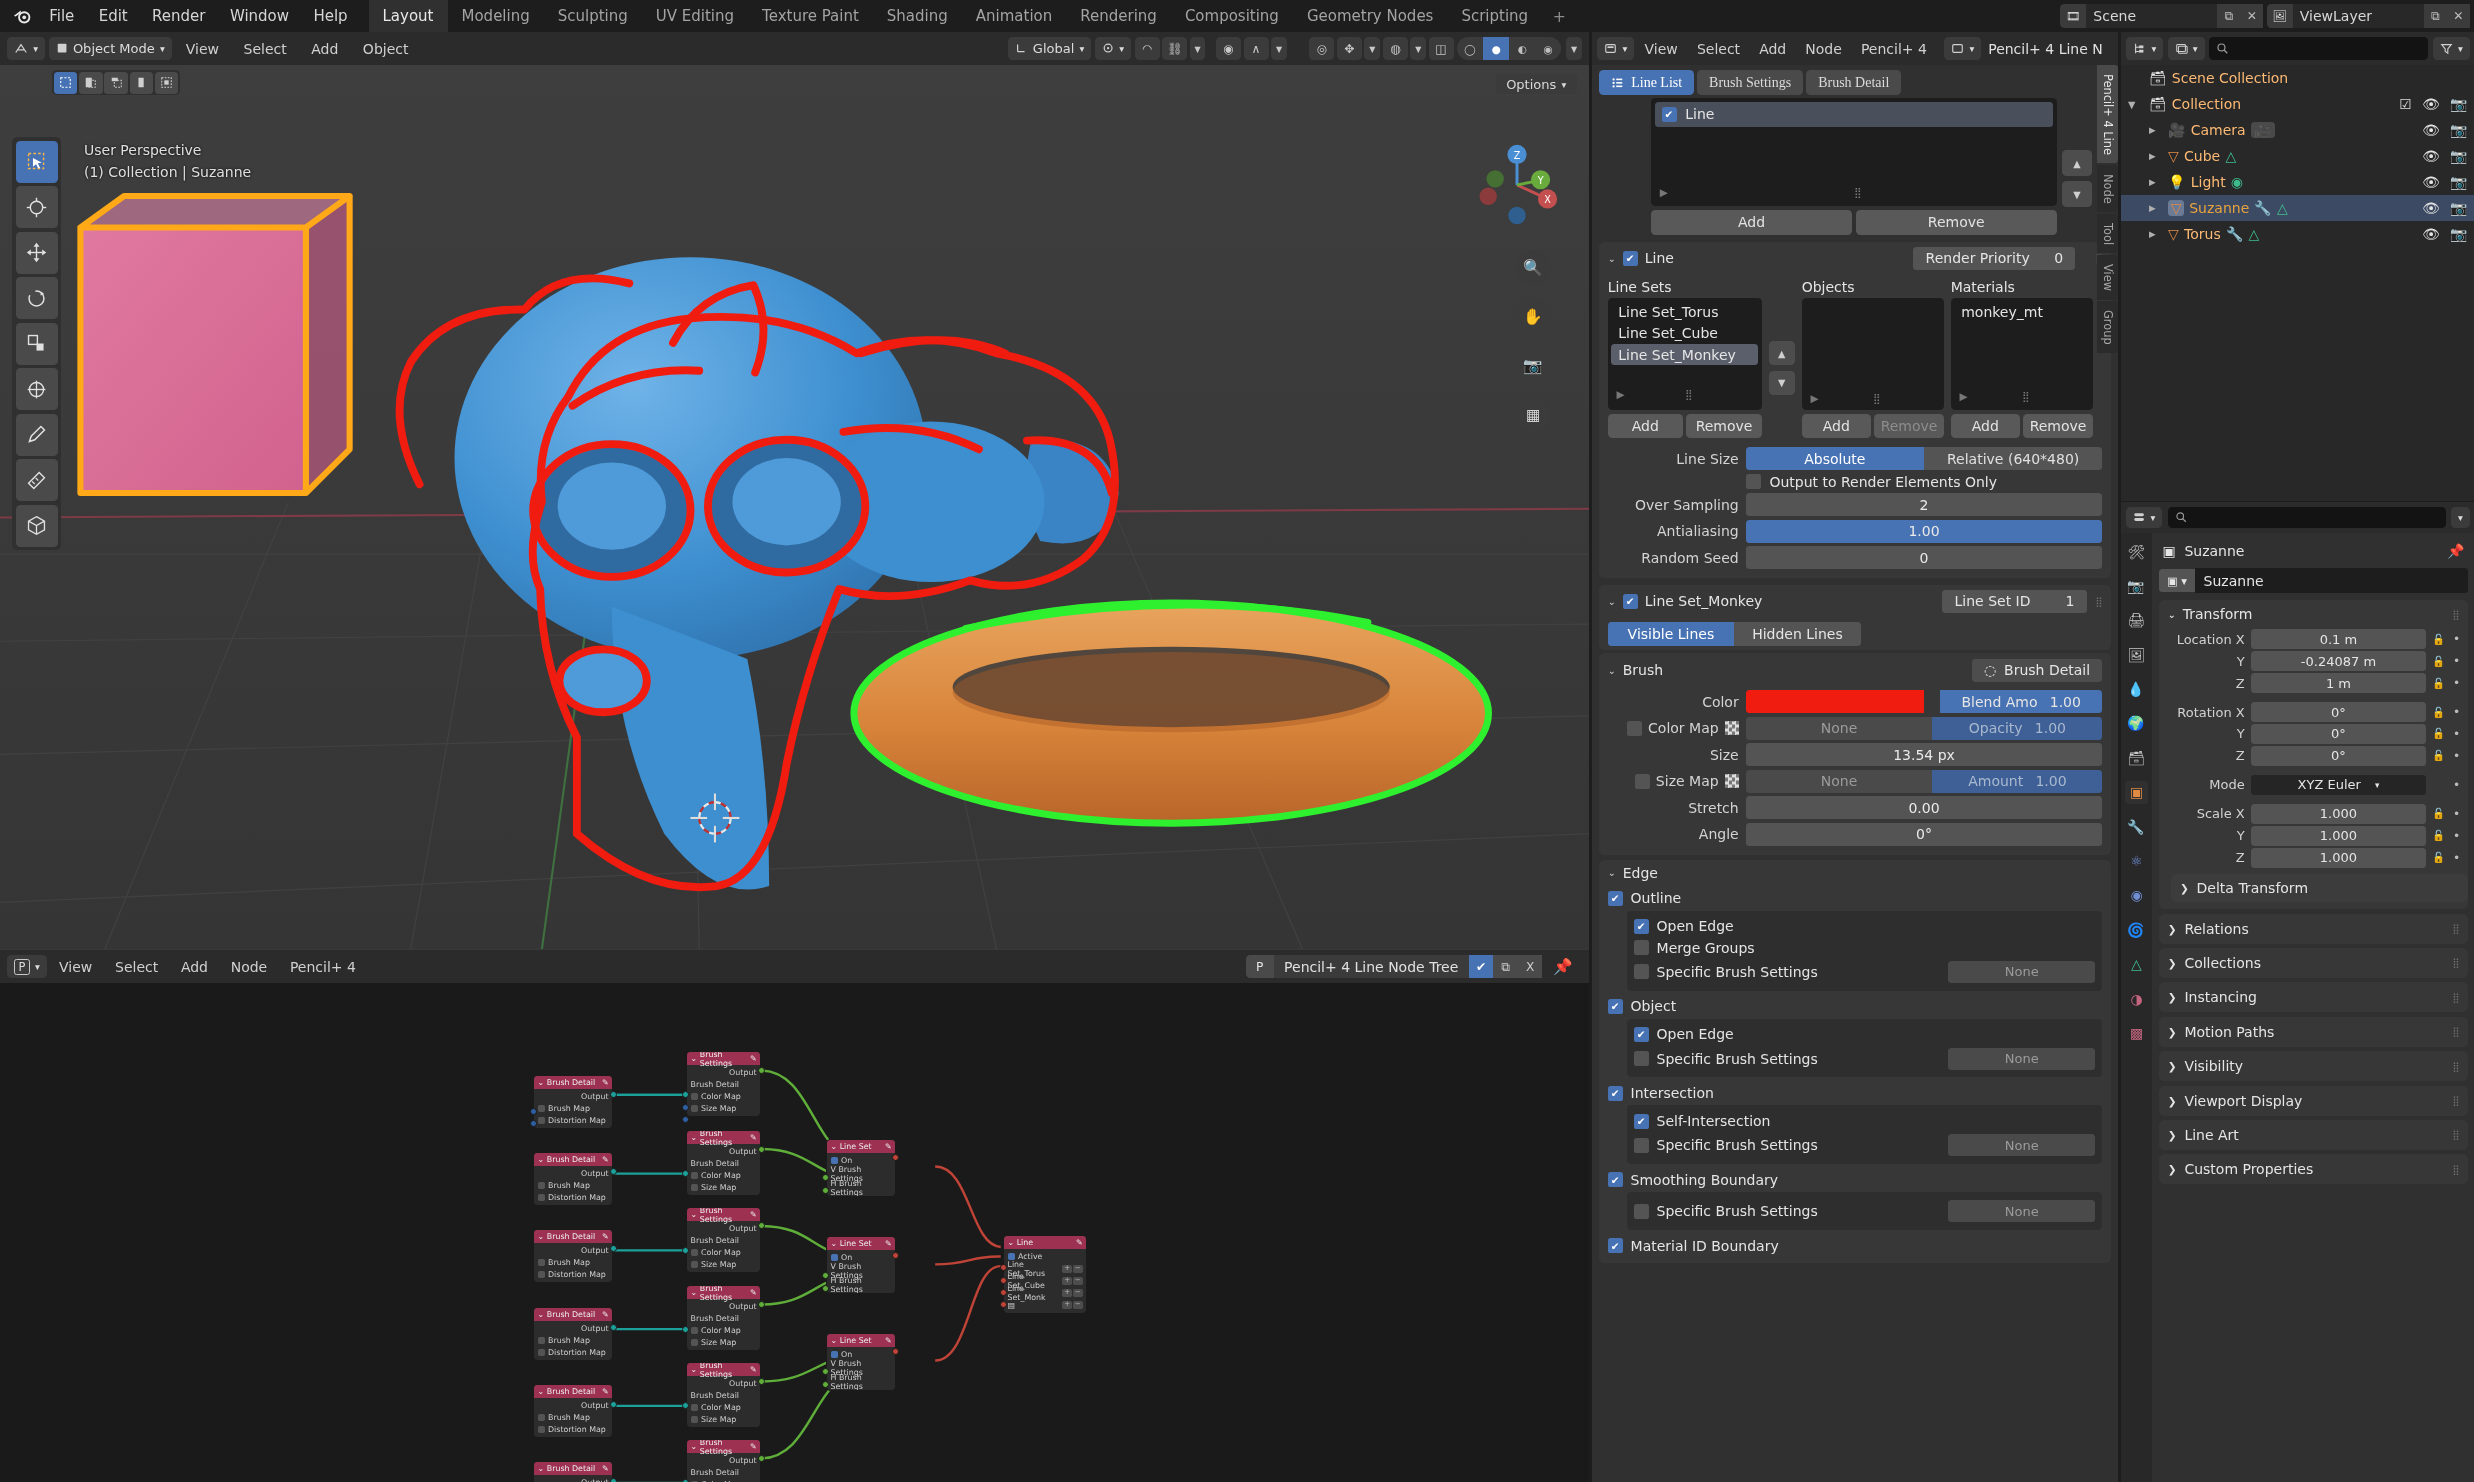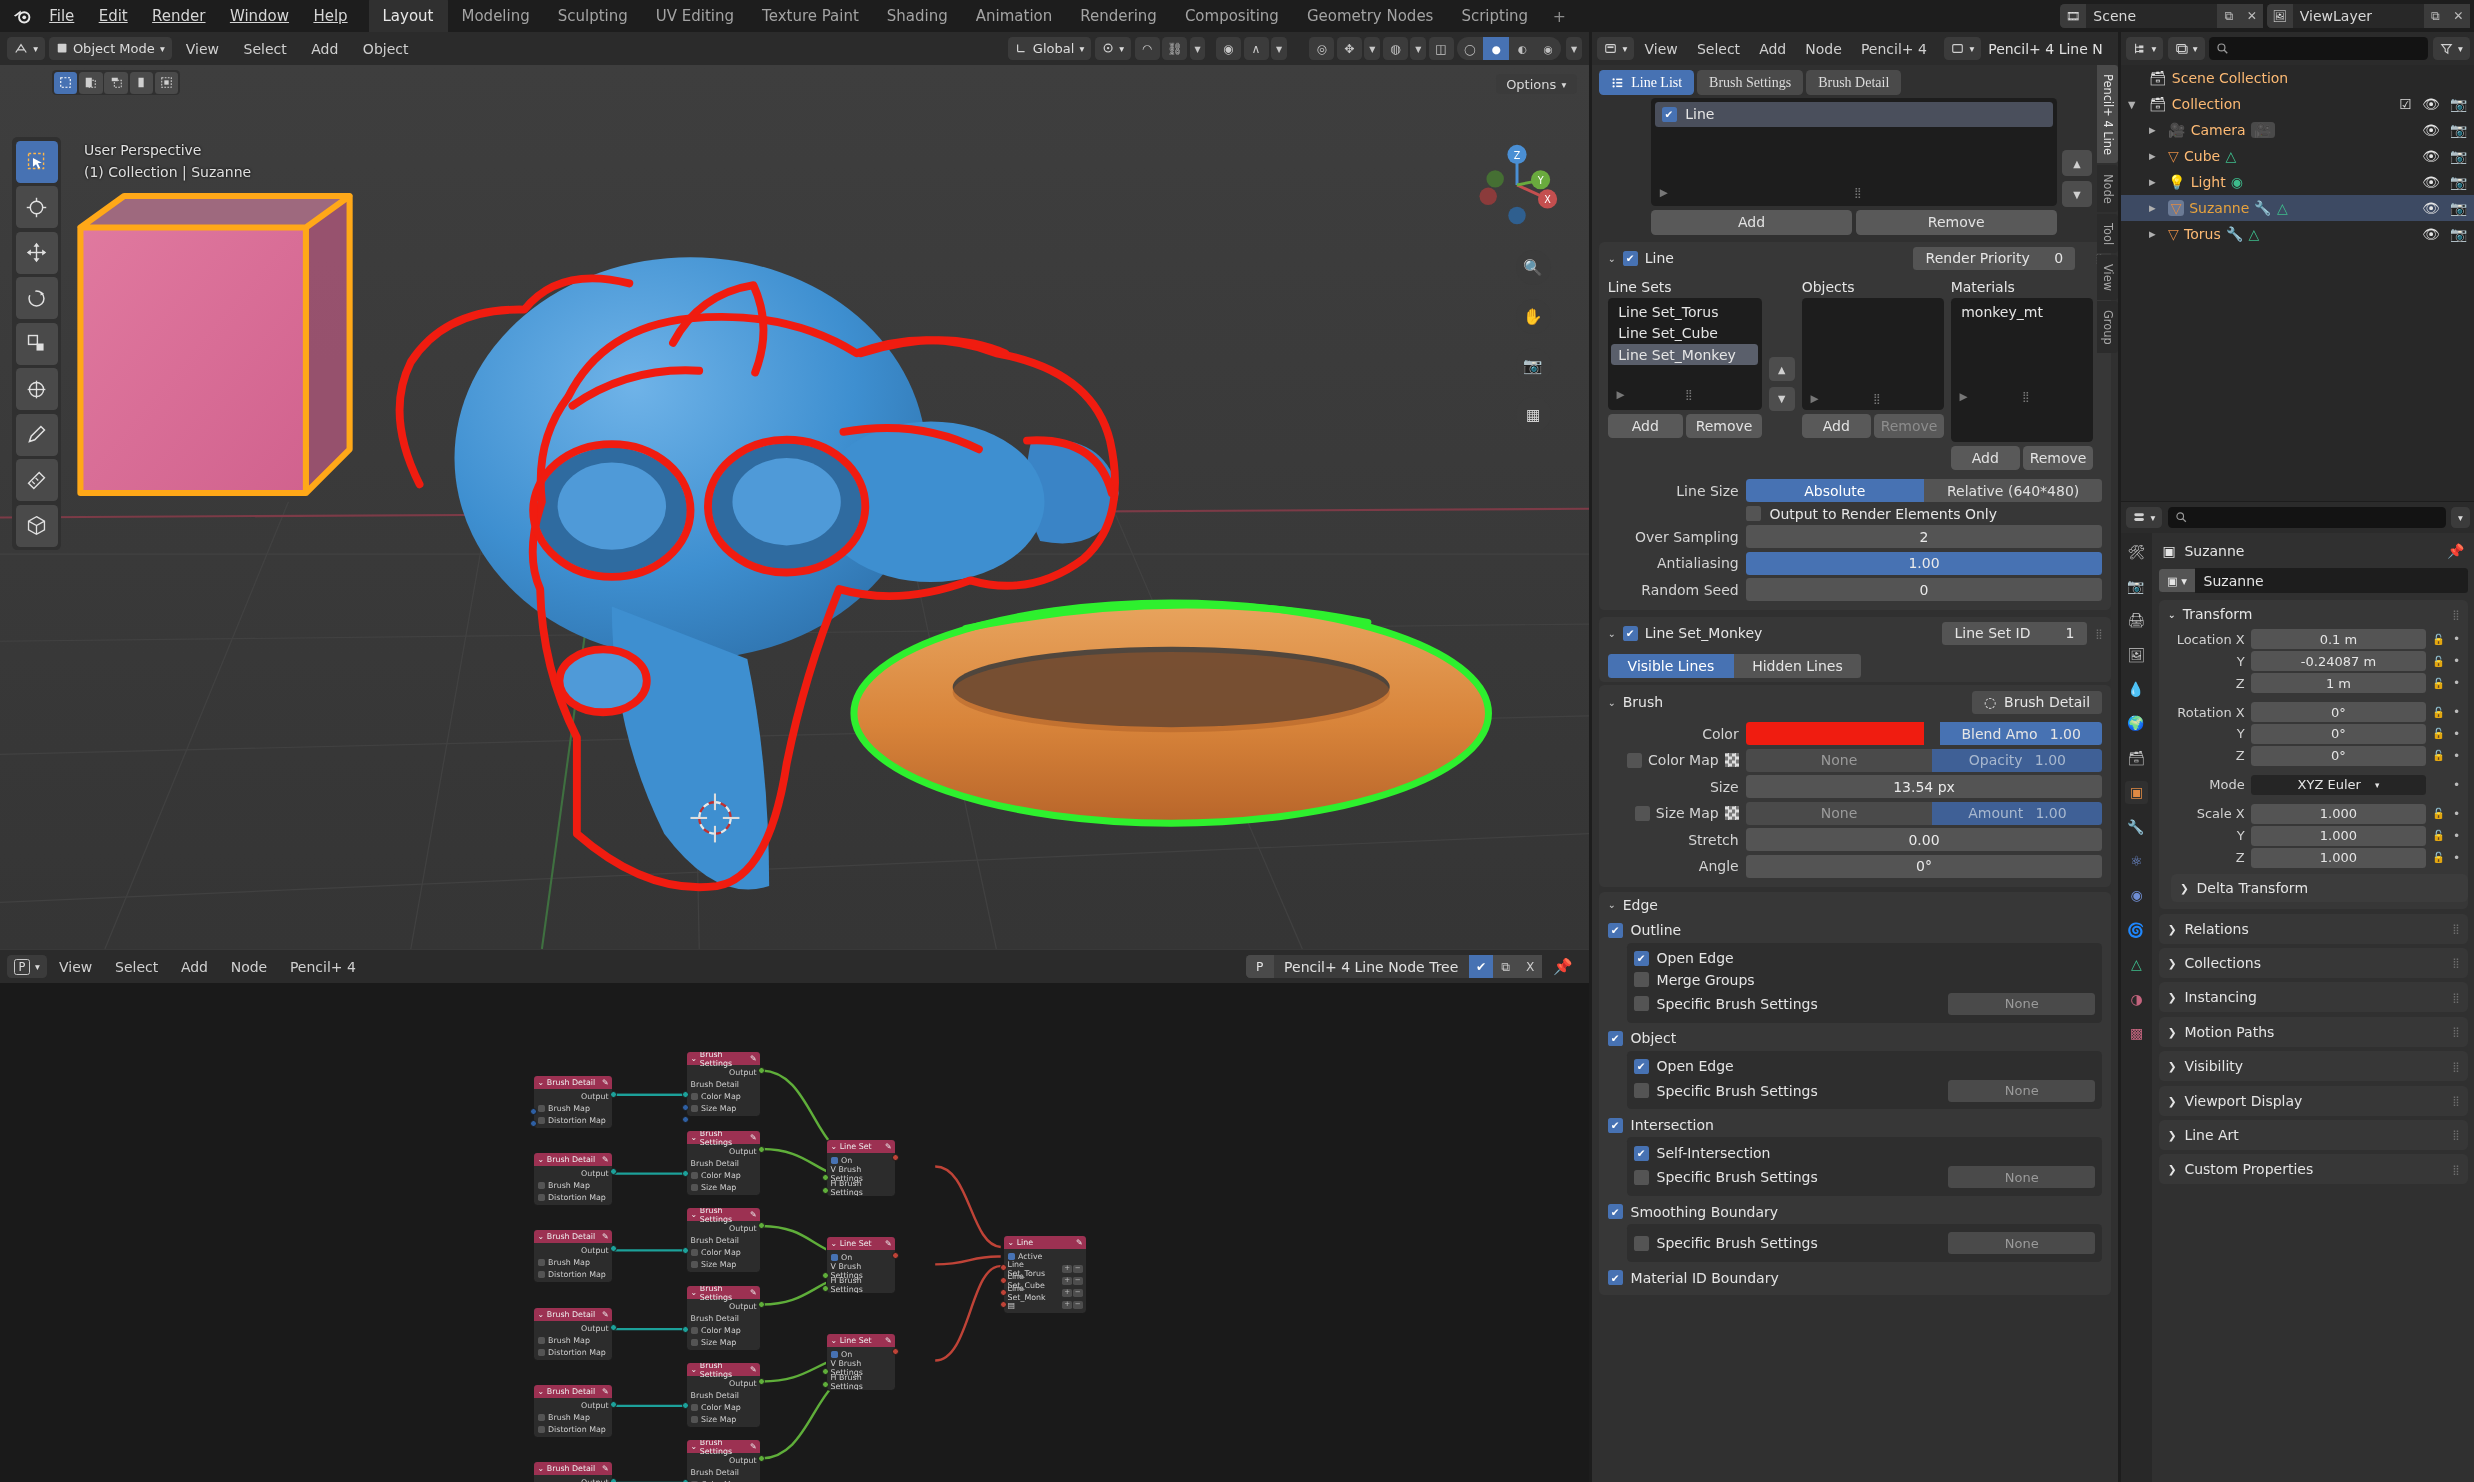--- a/index.html
+++ b/index.html
@@ -5,21 +5,21 @@
   * { box-sizing: border-box; margin:0; padding:0; }
   html,body { width:2475px; height:1482px; overflow:hidden; background:#1d1d1d;
     font-family:"DejaVu Sans", sans-serif; color:#e5e5e5; }
   .app { position:relative; width:2475px; height:1482px; }
 
   
   .topbar { position:absolute; left:0; top:0; width:2475px; height:32px;
     background:#1d1d1d; display:flex; align-items:center; gap:0; padding-left:7px; }
   .blender-logo { width:30px; height:23px; display:flex; align-items:center; justify-content:center; }
   .topmenu { display:flex; align-items:center; }
-  .topmenu .mi { padding:3.5px 12.2px; font-size:15px; color:#d6d6d6; white-space:nowrap;text-decoration:underline; }
+  .topmenu .mi { padding:3.5px 12.2px; font-size:15px; color:#d6d6d6; white-space:nowrap; }
   .wstabs { display:flex; align-items:stretch; height:40px; margin-left:8.7px; }
   .wstabs .wt { padding:0 14px; font-size:15px; color:#a3a3a3; display:flex; align-items:center;
     white-space:nowrap; }
   .wstabs .wt.active { background:#303030; color:#e8e8e8; border-radius:5.2px 5.2px 0 0; }
   .wstabs .plus { padding:0 10.5px; display:flex; align-items:center; color:#8c8c8c; font-size:15.7px; }
   .topright { position:absolute; right:5.2px; top:0; height:32px; display:flex; align-items:center; gap:3.5px; }
   .sceneblk, .viewblk { display:flex; align-items:center; background:#282828; border-radius:4.4px; height:23.6px; }
   .sceneblk .ic, .viewblk .ic { width:26px; height:23.6px; display:flex; align-items:center; justify-content:center;
     background:#3b3b3b; border-radius:4.4px 0 0 4.4px; font-size:11.4px; }
   .sceneblk .nm, .viewblk .nm { padding:0 12.2px 0 7px; font-size:14px; color:#d8d8d8; min-width:131px; }
@@ -1097,21 +1097,21 @@
                   </div>
               </div>
               <div class="btnrow">
                 <div class="gbtn">Add</div>
                 <div class="gbtn dim">Remove</div>
               </div>
             </div>
 
             <div style="width:142px">
               <div style="font-size:14px;margin-bottom:3.5px">Materials</div>
-              <div class="listbox" style="height:144px">
+              <div class="listbox" style="height:112px">
                 <div class="listrow" style="padding:2.6px 7px">
                     <span>monkey_mt</span>
                   </div>
                 <div class="listfoot" style="margin-top:65px">
                     <span>▶</span>
                     <span>⣿</span>
                     <span></span>
                   </div>
               </div>
               <div class="btnrow">

